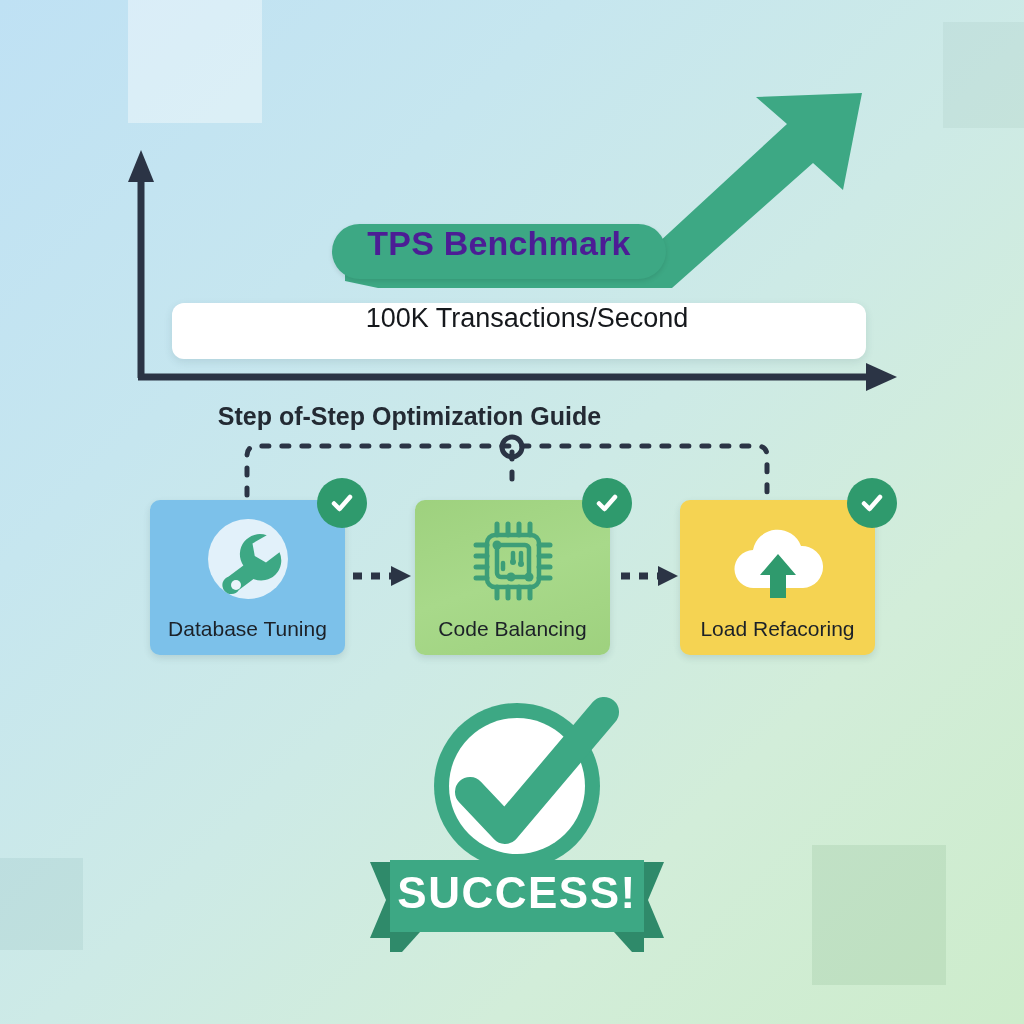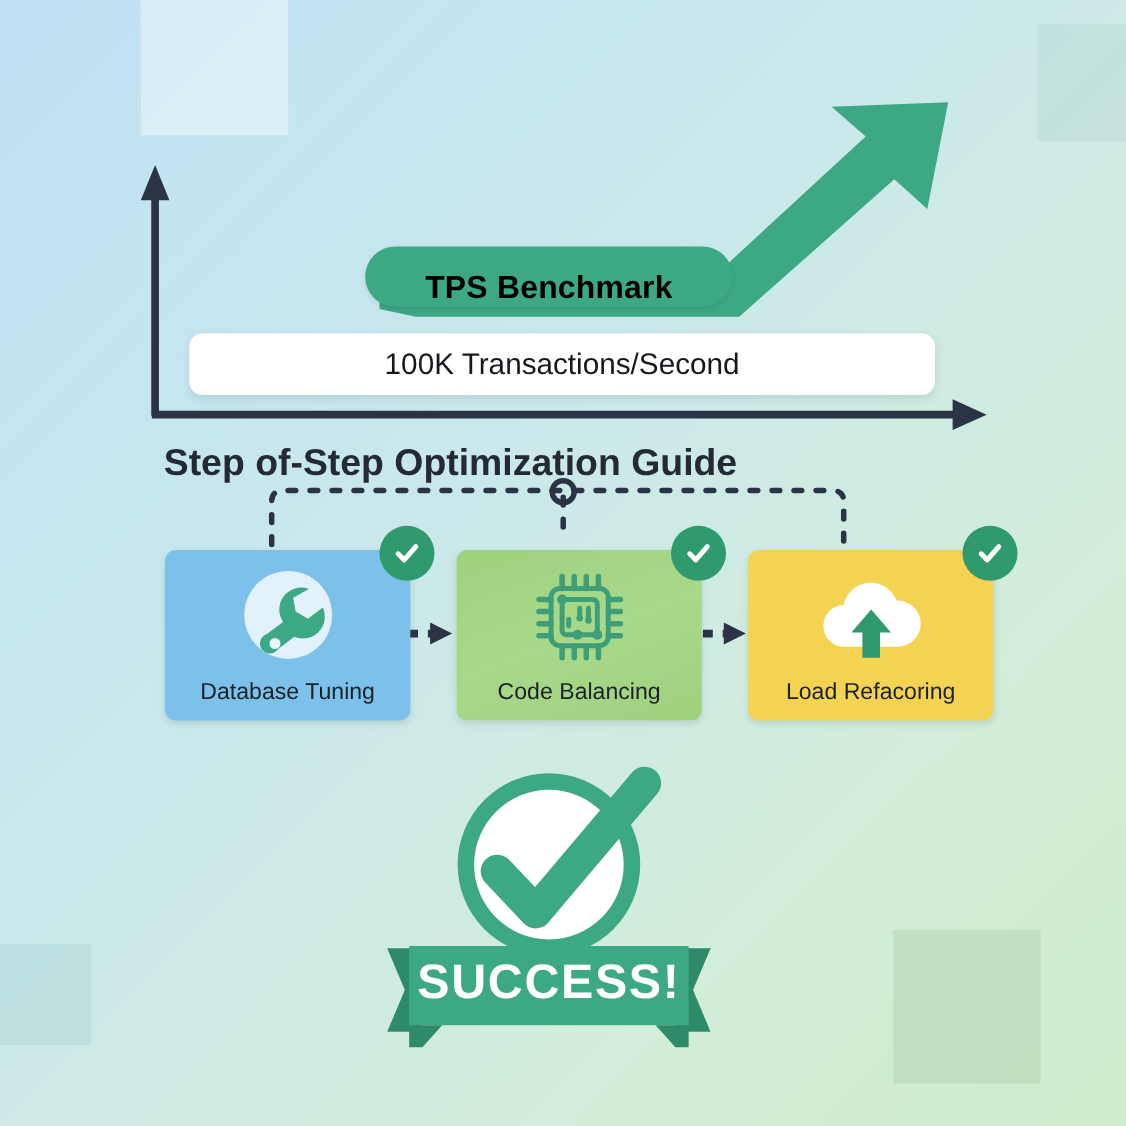--- a/index.html
+++ b/index.html
@@ -34,65 +34,64 @@
   .axis-svg { position:absolute; left:0; top:0; width:1024px; height:1024px; }
 
   
   .tps-pill {
     position: absolute;
     left: 332px; top: 224px;
     width: 334px; height: 55px;
     background: #3da884;
     border-radius: 28px;
     display: flex;
-    align-items: flex-end;
-    justify-content: center;
-    color: #000000;
-    font-size: 29px;
+    align-items: flex-start;
+    justify-content: center;
+    color: #4c1d95;
+    font-size: 34px;
     font-weight: 600;
     letter-spacing: 0.2px;
     box-shadow: 0 2px 5px rgba(0,0,0,0.10);
   }
 
   
   .metric-bar {
     position: absolute;
     left: 172px; top: 303px;
     width: 678px; height: 56px;
     background: #ffffff;
     border-radius: 12px;
     display: flex;
-    align-items: center;
     justify-content: center;
     color: #15181c;
     font-size: 27px;
     font-weight: 500;
     box-shadow: 0 3px 8px rgba(40,70,80,0.12);
+    padding-left: 16px;
   }
 
   
   .guide-title {
     position: absolute;
     left: 0; top: 402px;
     width: 819px;
     text-align: center;
-    font-size: 34px;
+    font-size: 25px;
     font-weight: 700;
     color: #232a33;
   }
 
   
   .card {
     position: absolute;
     top: 500px;
     width: 195px;
     height: 155px;
     border-radius: 10px;
     box-shadow: 0 3px 7px rgba(40,70,80,0.14);
-    padding-left: 28px;
   }
   .card-1 { left: 150px; background: #7cc1ea; }
   .card-2 { left: 415px; background: linear-gradient(160deg,#9ed17e 0%, #a8d98a 50%, #9ed17e 100%); }
   .card-3 { left: 680px; background: #f5d352; }
 
   .card-label {
     position: absolute;
     left: 0; right: 0;
     bottom: 14px;
     text-align: center;
@@ -116,21 +115,21 @@
     top: -22px;
     width: 50px; height: 50px;
     border-radius: 50%;
     background: #2f9a6d;
     display: flex;
     align-items: center;
     justify-content: center;
   }
 
   
-  .success-wrap { position:absolute; left:324px; top:690px; width:350px; height:272px; }
+  .success-wrap { position:absolute; left:342px; top:690px; width:350px; height:272px; }
 
   .success-text {
     position: absolute;
     left: 0; right: 0;
     top: 178px;
     text-align: center;
     color: #ffffff;
     font-size: 44px;
     font-weight: 700;
     letter-spacing: 1.5px;

